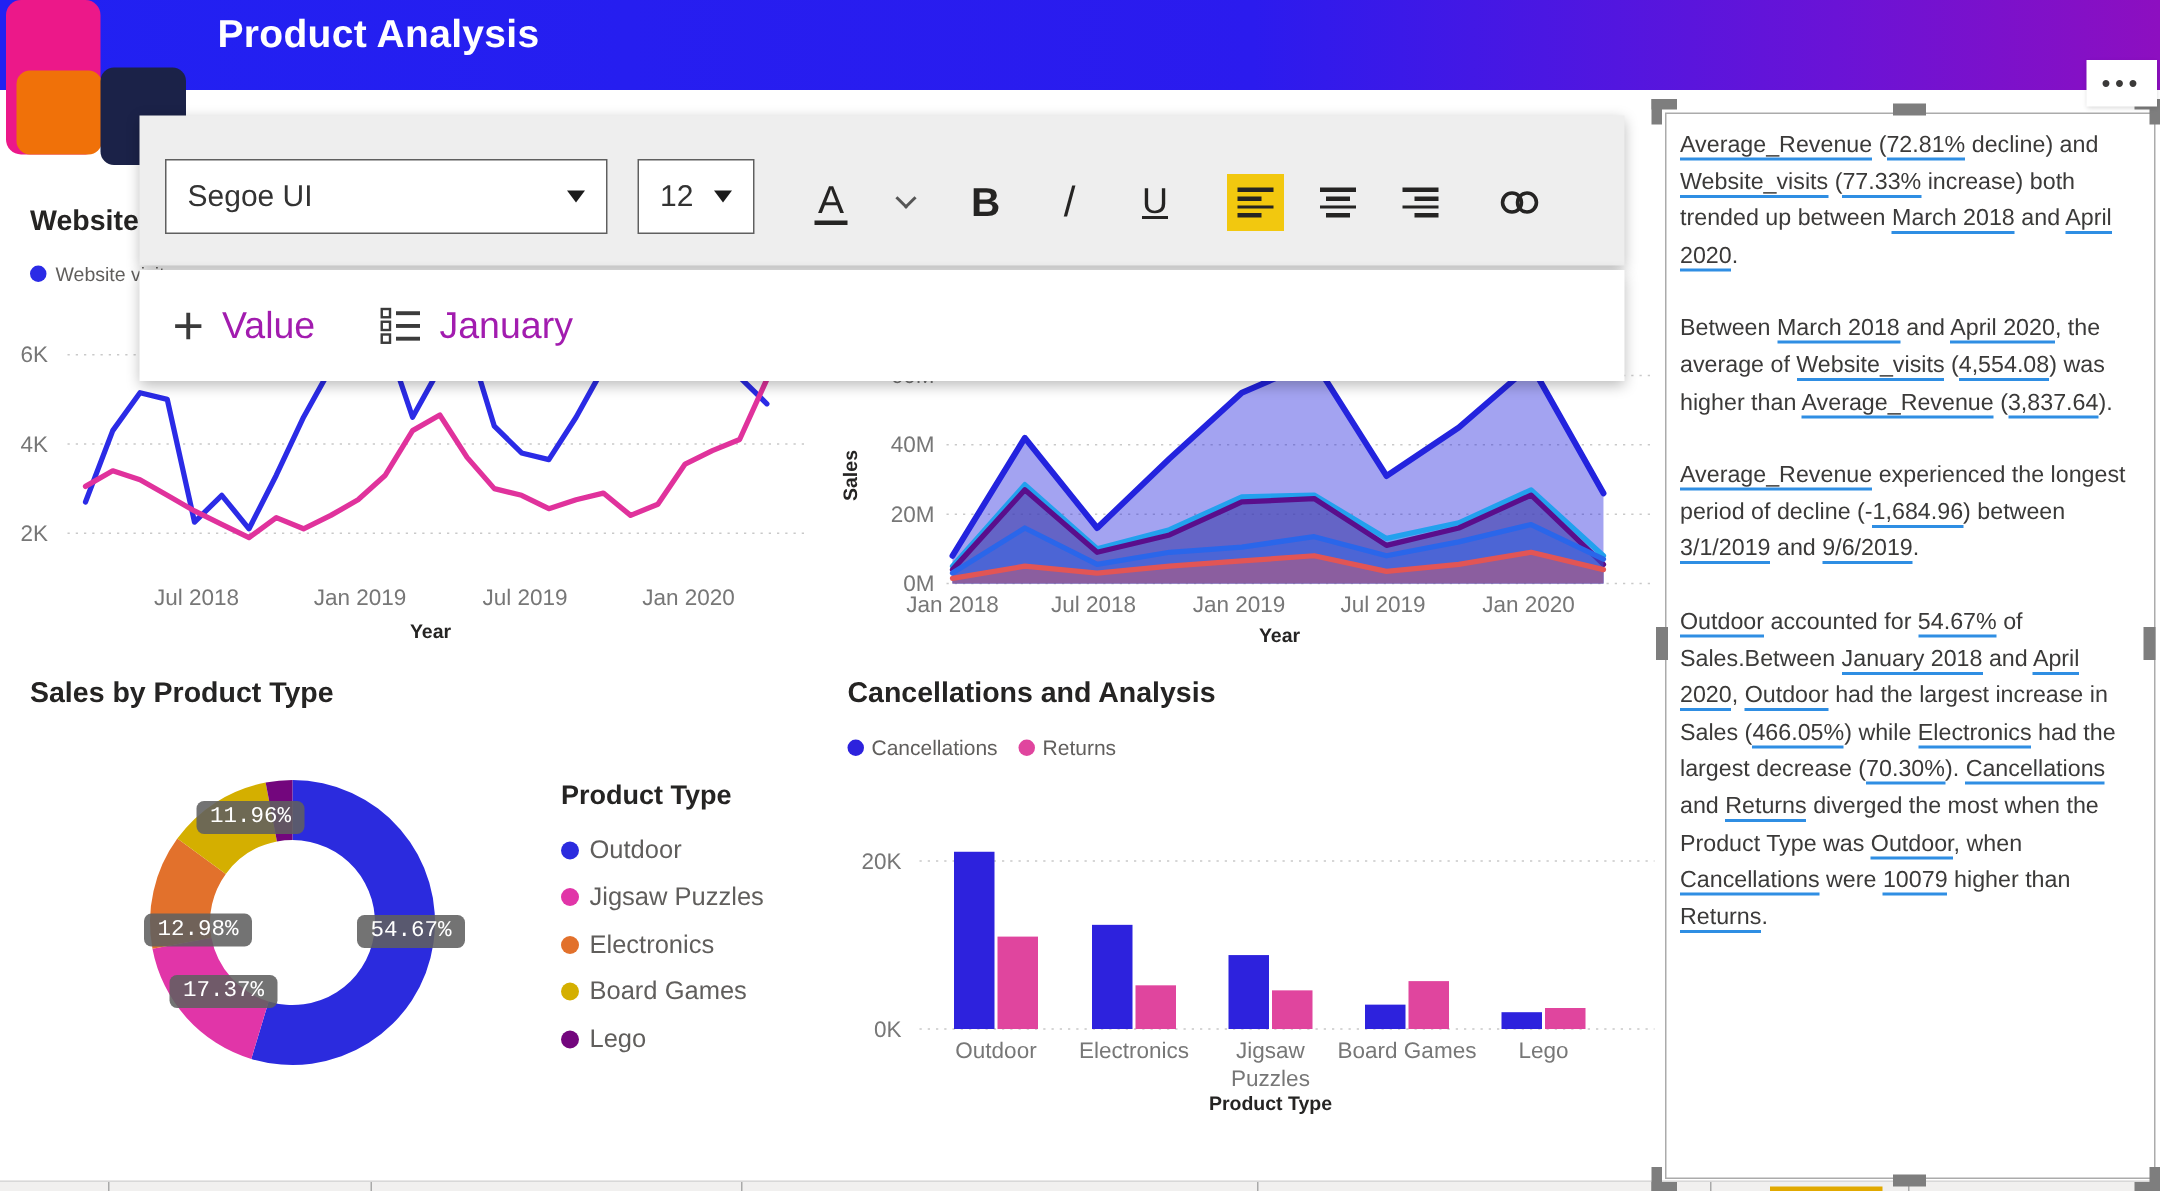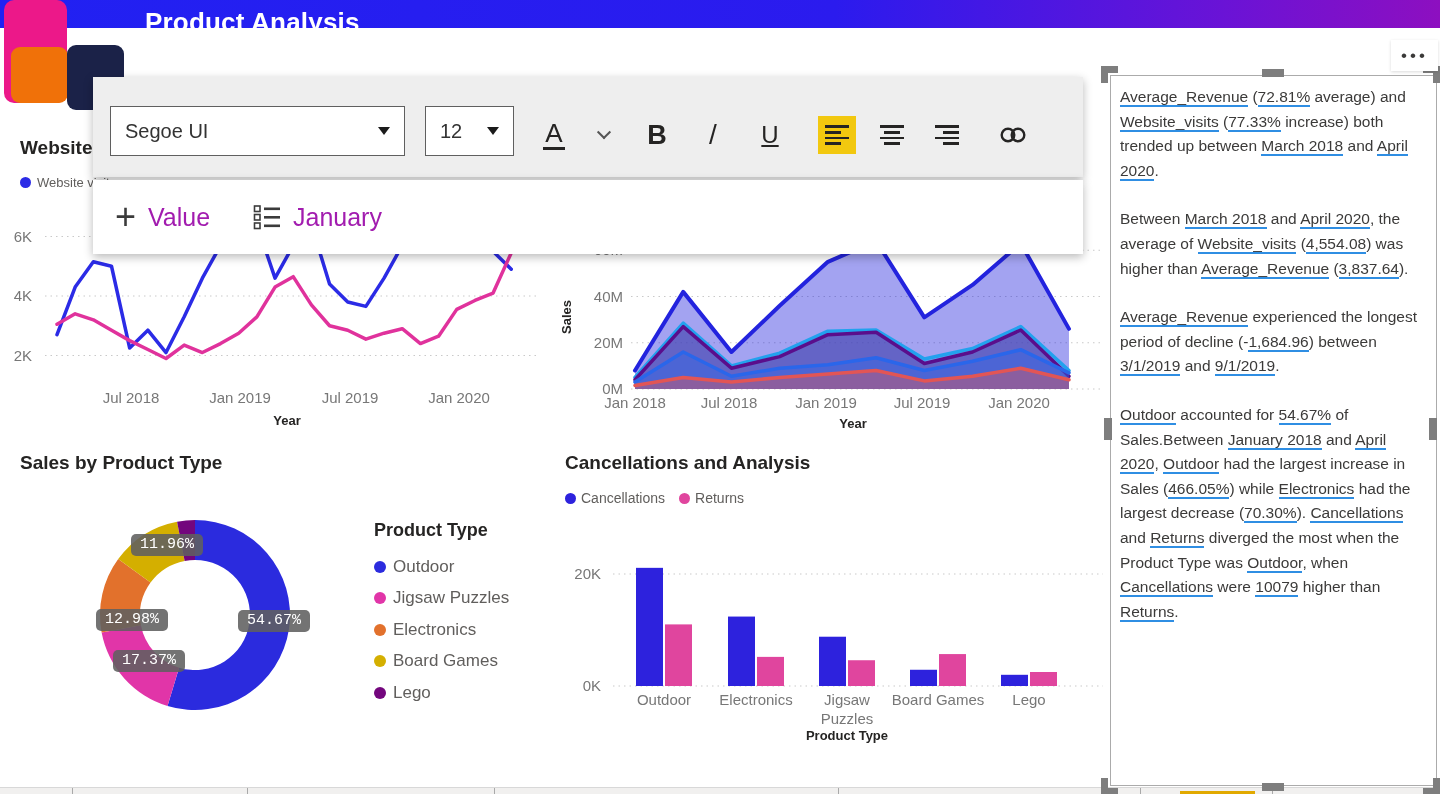--- a/index.html
+++ b/index.html
@@ -1,21 +1,21 @@
 <!DOCTYPE html>
 <html><head>
 <meta charset="utf-8">
 <style>
   * { margin:0; padding:0; box-sizing:border-box; }
   html,body { width:1440px; height:794px; background:#fff; font-family:"Liberation Sans", sans-serif; overflow:hidden; }
   #app { position:relative; width:1440px; height:794px; background:#fff; overflow:hidden; }
   svg { font-family:"Liberation Sans", sans-serif; }
 
   
-  .header { position:absolute; left:0; top:0; width:1440px; height:28px;
+  .header { position:absolute; left:0; top:0; width:1440px; height:60px;
     background:linear-gradient(90deg,#2121f2 0%,#2b1bee 58%,#6a13d6 85%,#8d0fc0 100%); z-index:15; }
   .header-title { position:absolute; left:145px; top:0; line-height:44px; color:#fff; font-size:26px; font-weight:bold; letter-spacing:.2px; }
 
   
   .logo-sq { position:absolute; z-index:18; }
   .logo-pink   { left:4px;  top:0;    width:63px; height:103px; background:#ec1889; border-radius:10px; }
   .logo-orange { left:11px; top:47px; width:57px; height:56px;  background:#f07109; border-radius:9px; }
   .logo-navy   { left:67px; top:45px; width:57px; height:65px;  background:#1b2248; border-radius:9px; }
 
   
@@ -213,43 +213,43 @@
       <text x="201" y="265" text-anchor="middle" font-size="15" fill="#777" font-weight="normal">Electronics</text>
       <text x="292" y="265" text-anchor="middle" font-size="15" fill="#777" font-weight="normal">Jigsaw</text>
       <text x="292" y="284" text-anchor="middle" font-size="15" fill="#777" font-weight="normal">Puzzles</text>
       <text x="383" y="265" text-anchor="middle" font-size="15" fill="#777" font-weight="normal">Board Games</text>
       <text x="474" y="265" text-anchor="middle" font-size="15" fill="#777" font-weight="normal">Lego</text>
       <text x="292" y="300" text-anchor="middle" font-size="13" fill="#252423" font-weight="bold">Product Type</text>
     </svg>
 
   <div class="narrative-frame">
     <div class="narrative-text" id="narrative">
-        <p><span class="u">Average_Revenue</span><span> (</span><span class="u">72.81%</span><span> average) and </span><span class="u">Website_visits</span><span> (</span><span class="u">77.33%</span><span> increase) both trended up between </span><span class="u">March 2018</span><span> and </span><span class="u">April 2020</span><span>.</span></p>
+        <p><span class="u">Average_Revenue</span><span> (</span><span class="u">72.81%</span><span> decline) and </span><span class="u">Website_visits</span><span> (</span><span class="u">77.33%</span><span> increase) both trended up between </span><span class="u">March 2018</span><span> and </span><span class="u">April 2020</span><span>.</span></p>
         <p><span>Between </span><span class="u">March 2018</span><span> and </span><span class="u">April 2020</span><span>, the average of </span><span class="u">Website_visits</span><span> (</span><span class="u">4,554.08</span><span>) was higher than </span><span class="u">Average_Revenue</span><span> (</span><span class="u">3,837.64</span><span>).</span></p>
-        <p><span class="u">Average_Revenue</span><span> experienced the longest period of decline (-</span><span class="u">1,684.96</span><span>) between </span><span class="u">3/1/2019</span><span> and </span><span class="u">9/1/2019</span><span>.</span></p>
+        <p><span class="u">Average_Revenue</span><span> experienced the longest period of decline (-</span><span class="u">1,684.96</span><span>) between </span><span class="u">3/1/2019</span><span> and </span><span class="u">9/6/2019</span><span>.</span></p>
         <p><span class="u">Outdoor</span><span> accounted for </span><span class="u">54.67%</span><span> of Sales.Between </span><span class="u">January 2018</span><span> and </span><span class="u">April 2020</span><span>, </span><span class="u">Outdoor</span><span> had the largest increase in Sales (</span><span class="u">466.05%</span><span>) while </span><span class="u">Electronics</span><span> had the largest decrease (</span><span class="u">70.30%</span><span>). </span><span class="u">Cancellations</span><span> and </span><span class="u">Returns</span><span> diverged the most when the Product Type was </span><span class="u">Outdoor</span><span>, when </span><span class="u">Cancellations</span><span> were </span><span class="u">10079</span><span> higher than </span><span class="u">Returns</span><span>.</span></p>
       </div>
   </div>
   <div class="handle h-corner h-tl" style="left:1101px;top:66px;"></div>
   <div class="handle h-bar-h" style="left:1262px;top:69px;"></div>
   <div class="handle h-corner h-tr" style="left:1423px;top:66px;"></div>
   <div class="handle h-bar-v" style="left:1104px;top:418px;"></div>
   <div class="handle h-bar-v" style="left:1429px;top:418px;"></div>
   <div class="handle h-corner h-bl" style="left:1101px;top:778px;"></div>
   <div class="handle h-bar-h" style="left:1262px;top:783px;"></div>
   <div class="handle h-corner h-br" style="left:1423px;top:778px;"></div>
 
   <div class="more-box">•••</div>
 
   <div class="tb-panel tb-row1">
     <div class="select-box" style="left:17px;width:295px;">
       <span class="lbl">Segoe UI</span>
       <span class="tri-down"></span>
     </div>
-    <div class="select-box" style="left:332px;width:89px;">
+    <div class="select-box" style="left:332px;width:78px;">
       <span class="lbl">12</span>
       <span class="tri-down"></span>
     </div>
     <div class="tb-btn" style="left:442px;">
         <span class="fontcolor-a">A</span>
       </div>
     <div class="tb-btn" style="left:492px;">
         <span class="chev"></span>
       </div>
     <div class="tb-btn" style="left:545px;">

